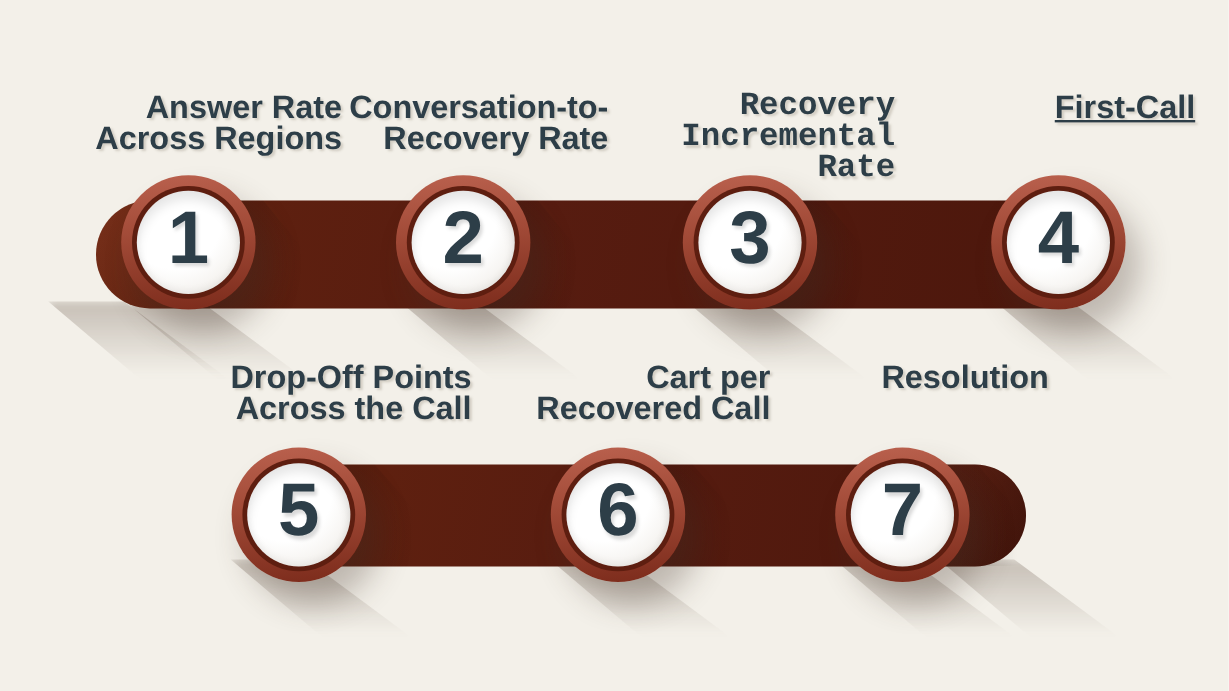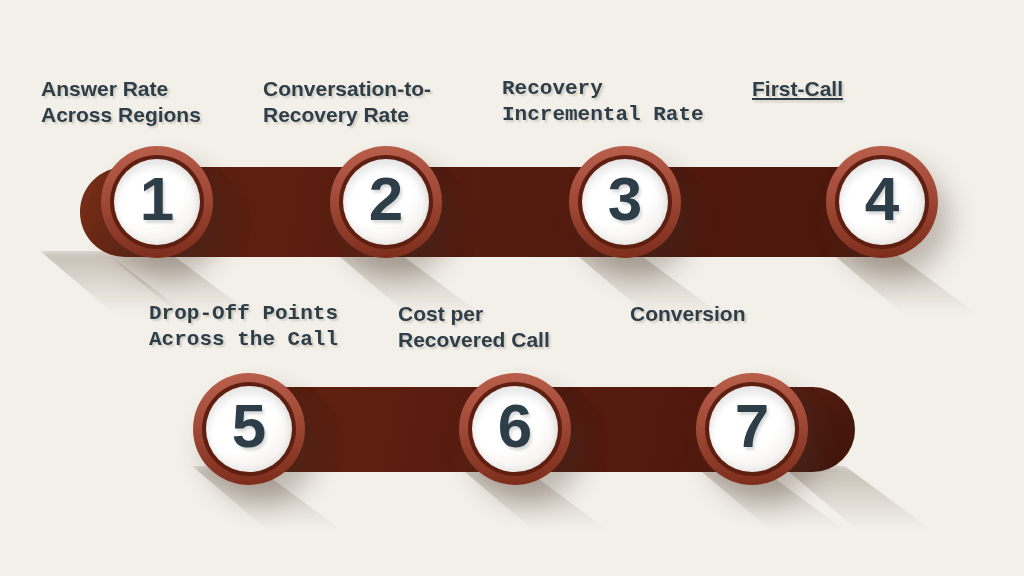--- a/index.html
+++ b/index.html
@@ -61,29 +61,29 @@
   .num{
     font-size:62px;font-weight:bold;color:var(--text,#2d3e48);
     line-height:1;transform:translateY(-3px);
     text-shadow:2px 3px 3px rgba(0,0,0,0.15);
   }
   .n1{left:101px;top:146px;} .n2{left:330px;top:146px;}
   .n3{left:569px;top:146px;} .n4{left:826px;top:146px;}
   .n5{left:193px;top:373px;} .n6{left:459px;top:373px;} .n7{left:696px;top:373px;}
   
   .label{
-    position:absolute;width:244px;text-align:left;
-    font-size:21px;font-weight:bold;line-height:26px;
+    position:absolute;width:244px;text-align:right;
+    font-size:27px;font-weight:bold;line-height:26px;
     color:var(--text,#2d3e48);
     text-shadow:2px 2px 2px rgba(125,115,98,0.28);
   }
   .label span{display:block;}
   .l1{left:41px;top:76px;}  .l2{left:263px;top:76px;}
   .l3{left:502px;top:76px;font-family:Liberation Mono, monospace;} .l4{left:752px;top:76px;text-decoration:underline;}
-  .l5{left:149px;top:301px;font-family:Liberation Mono, monospace;} .l6{left:398px;top:301px;} .l7{left:630px;top:301px;}
+  .l5{left:149px;top:301px;} .l6{left:398px;top:301px;} .l7{left:630px;top:301px;}
 </style>
 </head>
 <body>
 
 <div class="canvas">
 
   <div class="cast r1 cs0"></div>
   <div class="cast r1 cs1"></div>
   <div class="cast r1 cs2"></div>
   <div class="cast r1 cs3"></div>
@@ -116,25 +116,25 @@
     <span>Incremental Rate</span>
   </div>
   <div class="label l4">
     <span>First-Call</span>
   </div>
   <div class="label l5">
     <span>Drop-Off Points</span>
     <span>Across the Call</span>
   </div>
   <div class="label l6">
-    <span>Cost per</span>
+    <span>Cart per</span>
     <span>Recovered Call</span>
   </div>
   <div class="label l7">
-    <span>Conversion</span>
+    <span>Resolution</span>
   </div>
 
   <div class="node n1">
     <div class="ring2">
       <div class="face">
         <span class="num">1</span>
       </div>
     </div>
   </div>
   <div class="node n2">

